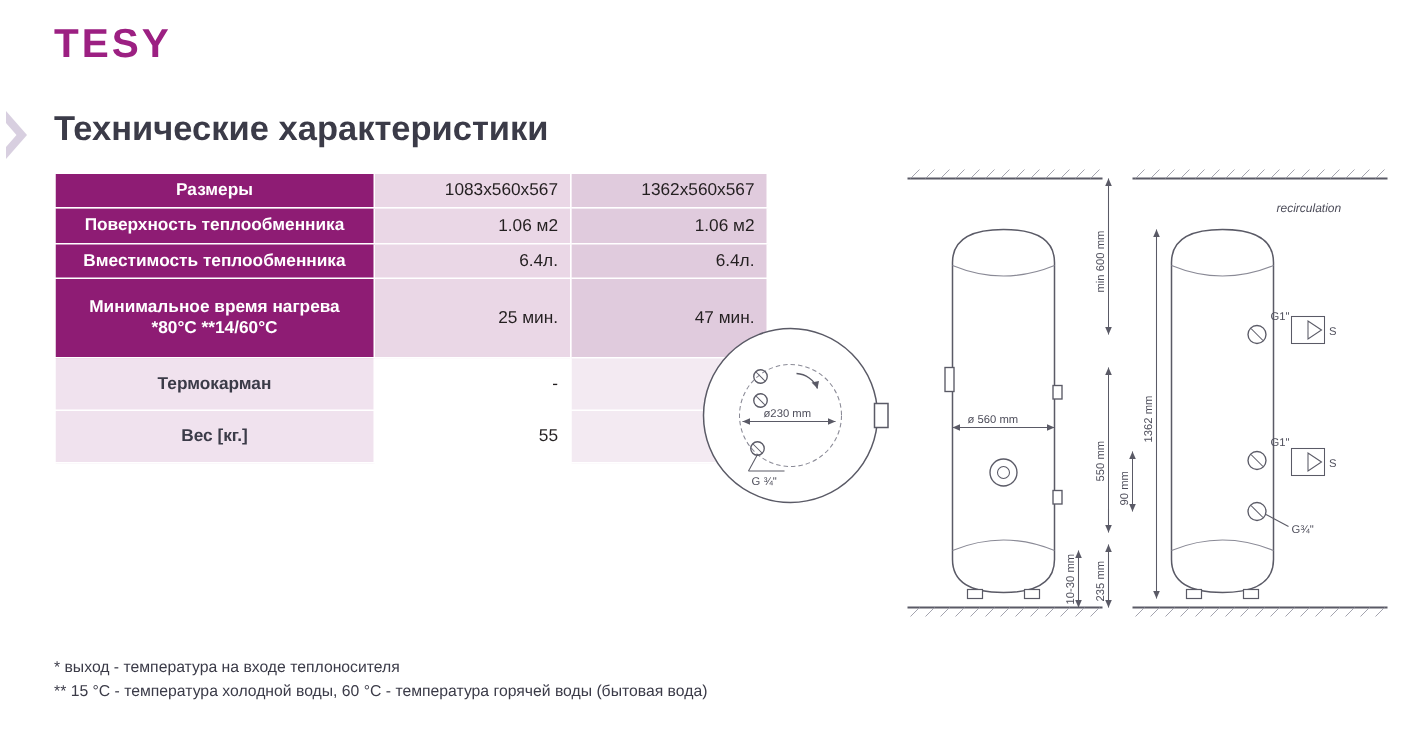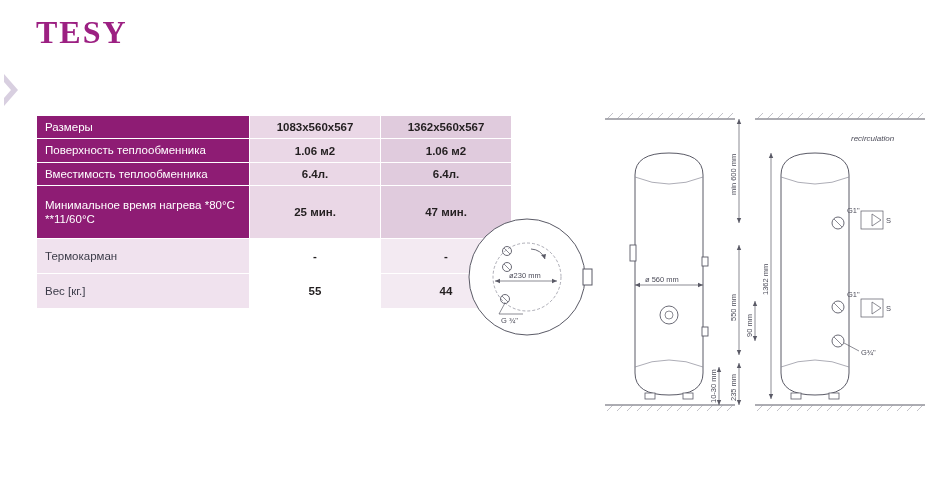--- a/index.html
+++ b/index.html
@@ -17,25 +17,25 @@
   .page {
     position: relative;
     width: 944px;
     height: 491px;
   }
   
   .logo {
     position: absolute;
     left: 36px;
     top: 14px;
-    font-size: 32px;
+    font-size: 27px;
     font-weight: bold;
     letter-spacing: 2px;
     color: #9c2082;
-    font-family: Liberation Serif, serif;
+    font-family: Liberation Sans, sans-serif;
   }
   
   .chevron {
     position: absolute;
     left: 2px;
     top: 72px;
     width: 24px;
     height: 36px;
   }
   
@@ -62,26 +62,27 @@
   table.spec td {
     border: 1px solid #ffffff;
     padding: 4px 8px;
     font-size: 11.5px;
     vertical-align: middle;
   }
   td.label {
     width: 196px;
     background: #8e1c74;
     color: #ffffff;
+    font-weight: bold;
+    line-height: 1.25;
+    text-align: center;
+  }
+  td.val {
+    text-align: right;
     font-weight: normal;
-    line-height: 1.25;
-  }
-  td.val {
-    text-align: center;
-    font-weight: bold;
     color: #231f20;
     font-size: 12.5px;
     margin-left: 45px;
   }
   td.v1 { background: #ead7e6; width: 114px; }
   td.v2 { background: #e0cbdd; width: 114px; }
   tr.lite td.label {
     background: #f0e2ee;
     color: #3b3b48;
   }
@@ -121,58 +122,63 @@
 <div class="page">
 
   <div class="logo">TESY</div>
 
   <div class="chevron">
     <svg width="24" height="36" viewBox="0 0 24 36">
       <path d="M2 2 L16 18 L2 34 L2 26 L9 18 L2 10 Z" fill="#d8cfe0"></path>
     </svg>
   </div>
 
+  <div class="title">Технические характеристики</div>
 
   <div class="table-wrap">
     <table class="spec">
       <tbody>
         <tr>
           <td class="label">Размеры</td>
           <td class="val v1">1083x560x567</td>
           <td class="val v2">1362x560x567</td>
         </tr>
         <tr>
           <td class="label">Поверхность теплообменника</td>
           <td class="val v1">1.06 м2</td>
           <td class="val v2">1.06 м2</td>
         </tr>
         <tr>
           <td class="label">Вместимость теплообменника</td>
           <td class="val v1">6.4л.</td>
           <td class="val v2">6.4л.</td>
         </tr>
         <tr>
-          <td class="label" style="height:44px">Минимальное время нагрева *80°С **11/60°С</td>
+          <td class="label" style="height:44px">Минимальное время нагрева *80°С **14/60°С</td>
           <td class="val v1">25 мин.</td>
           <td class="val v2">47 мин.</td>
         </tr>
         <tr class="lite">
           <td class="label" style="height:26px">Термокарман</td>
           <td class="val v1">-</td>
           <td class="val v2">-</td>
         </tr>
         <tr class="lite">
           <td class="label" style="height:26px">Вес [кг.]</td>
           <td class="val v1">55</td>
           <td class="val v2">44</td>
         </tr>
       </tbody>
     </table>
   </div>
 
+  <div class="notes">
+    <div>* выход - температура на входе теплоносителя</div>
+    <div>** 15 °С - температура холодной воды, 60 °С - температура горячей воды (бытовая вода)</div>
+  </div>
 
   <div class="drawings">
     <svg width="489" height="340" viewBox="0 0 489 340">
 
       <g transform="translate(10,110)">
         <circle cx="62" cy="62" r="58" fill="#ffffff" stroke="#5a5a66" stroke-width="1"></circle>
 
         <rect x="118" y="54" width="9" height="16" fill="#ffffff" stroke="#5a5a66" stroke-width="1"></rect>
 
         <circle cx="62" cy="62" r="34" fill="none" stroke="#8a8a96" stroke-width="0.7" stroke-dasharray="3,2"></circle>

